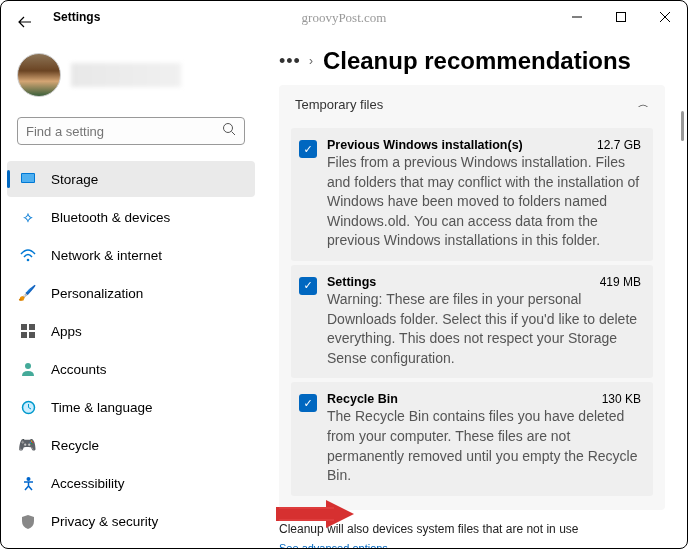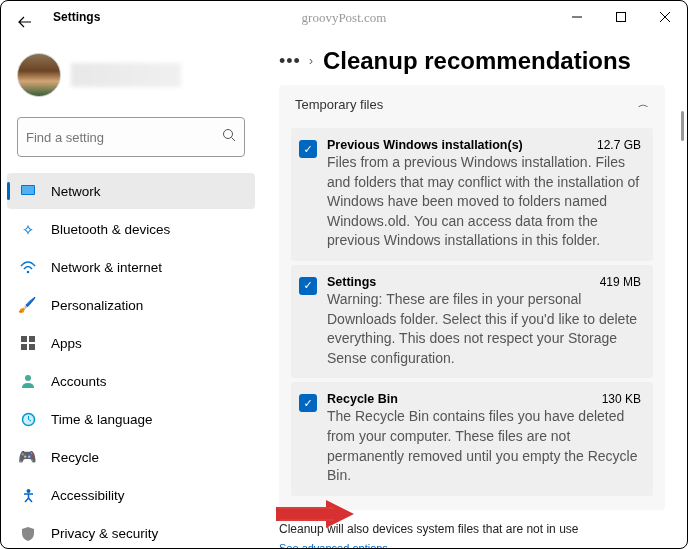--- a/index.html
+++ b/index.html
@@ -8,21 +8,21 @@
 .back-btn{width:24px;height:24px;display:flex;align-items:center;justify-content:center;cursor:pointer}
 .title{font-size:12px;margin-left:16px;font-weight:600}
 .watermark{position:absolute;left:50%;transform:translateX(-50%);font-size:13px;color:#999;font-family:Georgia,serif}
 .win-controls{position:absolute;right:0;top:0;display:flex}
 .win-btn{width:44px;height:32px;display:flex;align-items:center;justify-content:center;cursor:pointer}
 .main{display:flex;height:calc(100% - 36px)}
 .sidebar{width:260px;padding:10px 6px;overflow-y:auto}
 .user-row{display:flex;align-items:center;padding:6px 10px;margin-bottom:14px}
 .avatar{width:44px;height:44px;border-radius:50%;background:linear-gradient(180deg,#8b7355 0%,#6b4423 40%,#d4a574 65%,#3a5f3a 100%);border:1px solid #ccc}
 .user-name{width:110px;height:24px;background:linear-gradient(90deg,#e8e8e8,#f0f0f0);margin-left:10px;filter:blur(2px)}
-.search-box{margin:0 10px 16px;height:40px;border:1px solid #999;border-radius:4px;display:flex;align-items:center;padding:0 8px;background:#fdfdfd}
+.search-box{margin:0 10px 16px;height:28px;border:1px solid #999;border-radius:4px;display:flex;align-items:center;padding:0 8px;background:#fdfdfd}
 .search-box input{border:none;outline:none;flex:1;font-size:13px;background:transparent}
 .nav-item{display:flex;align-items:center;height:36px;padding:0 12px;border-radius:4px;cursor:pointer;font-size:13.5px;margin-bottom:2px}
 .nav-item.active{background:#eaeaea;position:relative}
 .nav-item.active::before{content:'';position:absolute;left:0;top:9px;bottom:9px;width:3px;background:#0067c0;border-radius:2px}
 .nav-icon{width:18px;height:18px;margin-right:14px;display:flex;align-items:center;justify-content:center;font-size:15px}
 .content{flex:1;padding:10px 22px 10px 18px;overflow-y:auto;position:relative}
 .breadcrumb{display:flex;align-items:center;margin-bottom:6px}
 .dots{font-size:18px;letter-spacing:1px;margin-right:8px;color:#333}
 .chev{font-size:12px;color:#666;margin-right:10px}
 .page-title{font-size:24px;font-weight:600}
@@ -88,21 +88,21 @@
             <line x1="9.5" y1="9.5" x2="13" y2="13" stroke="#555"></line>
           </svg></span>
     </div>
     <div class="nav-item active">
         <span class="nav-icon">
           <svg width="16" height="16">
             <rect x="1" y="2" width="14" height="10" rx="1" fill="#0078d4"></rect>
             <rect x="2" y="3" width="12" height="8" fill="#50b0f0"></rect>
           </svg>
         </span>
-        <span>Network</span>
+        <span>Storage</span>
       </div>
     <div class="nav-item">
         <span class="nav-icon" style="color:#0078d4">⟡</span>
         <span>Bluetooth &amp; devices</span>
       </div>
     <div class="nav-item">
         <span class="nav-icon">
           <svg width="16" height="14">
             <path d="M1 6 Q8 -2 15 6 M4 9 Q8 4 12 9" stroke="#0078d4" stroke-width="1.5" fill="none"></path>
             <circle cx="8" cy="12" r="1.3" fill="#0078d4"></circle>

